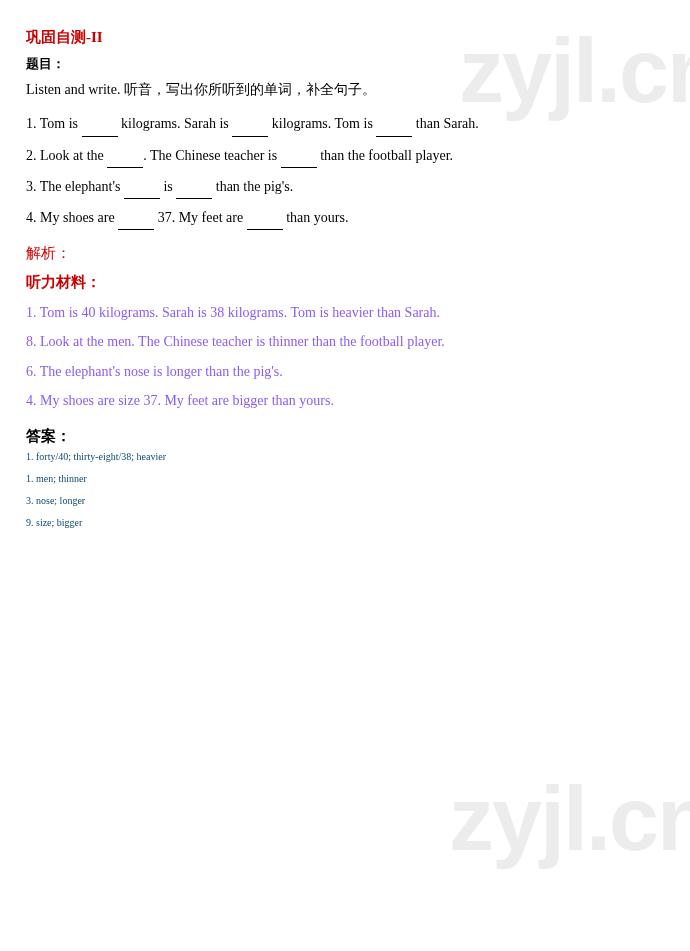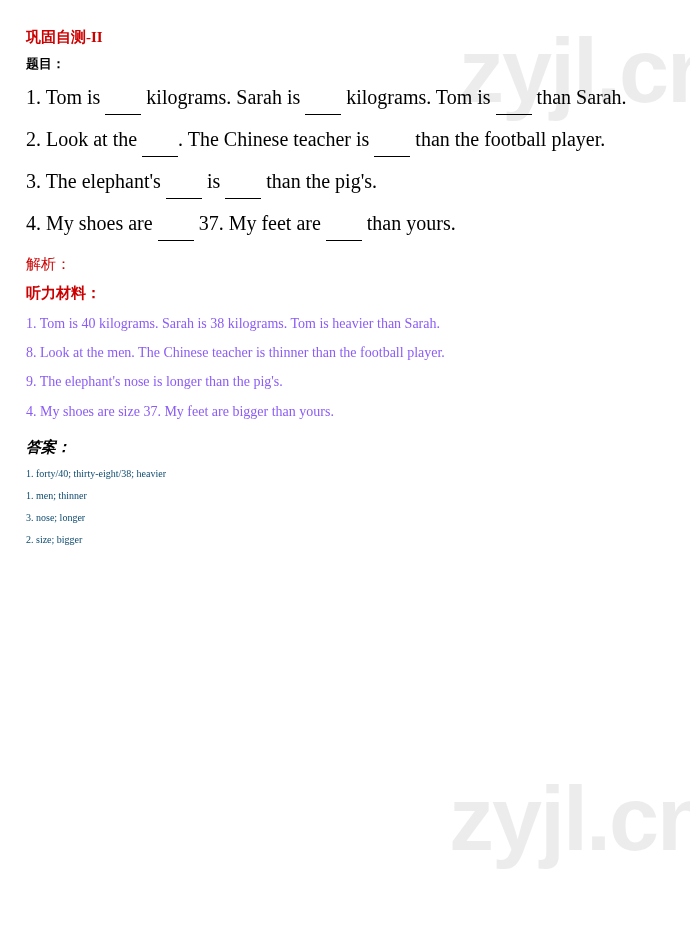--- a/index.html
+++ b/index.html
@@ -78,21 +78,21 @@
       margin-bottom: 10px;
       line-height: 1.6;
     }
 
     .question-block {
       margin-bottom: 6px;
     }
 
     .question-text {
       color: #000000;
-      font-size: 20px;
+      font-size: 14px;
       line-height: 1.8;
     }
 
     .blank {
       display: inline-block;
       border-bottom: 1px solid #000;
       min-width: 36px;
       height: 16px;
       vertical-align: bottom;
     }
@@ -117,22 +117,21 @@
     }
 
     .answer-section {
       margin-top: 14px;
     }
 
     .answer-title {
       color: #000000;
       font-size: 15px;
       font-weight: bold;
-      margin-bottom: 8px;
-      font-style: italic;
+      margin-bottom: 2px;
     }
 
     .answer-item {
       color: #0c4a6e;
       font-size: 10px;
       line-height: 1.8;
       margin-bottom: 4px;
     }
 
     .red-label {
@@ -154,20 +153,21 @@
 </div>
 
 <div class="page-container">
 
   <div class="section-title">巩固自测-II</div>
 
   <div class="label">
     <span class="black-label">题目：</span>
   </div>
 
+  <div class="instruction">Listen and write. 听音，写出你所听到的单词，补全句子。</div>
 
   <div class="question-block">
     <span class="question-text">1. Tom is <span class="blank"></span> kilograms. Sarah is <span class="blank"></span> kilograms. Tom is <span class="blank"></span> than Sarah.</span>
   </div>
 
   <div class="question-block">
     <span class="question-text">2. Look at the <span class="blank"></span>. The Chinese teacher is <span class="blank"></span> than the football player.</span>
   </div>
 
   <div class="question-block">
@@ -179,26 +179,26 @@
   </div>
 
   <div class="analysis-section">
     <div class="red-label" style="font-size:15px; margin-bottom:8px;">解析：</div>
   </div>
 
   <div class="listening-material-title">听力材料：</div>
 
   <div class="listening-item">1. Tom is 40 kilograms. Sarah is 38 kilograms. Tom is heavier than Sarah.</div>
   <div class="listening-item">8. Look at the men. The Chinese teacher is thinner than the football player.</div>
-  <div class="listening-item">9. The elephant's nose is longer than the pig's.</div>
+  <div class="listening-item">6. The elephant's nose is longer than the pig's.</div>
   <div class="listening-item">4. My shoes are size 37. My feet are bigger than yours.</div>
 
   <div class="answer-section">
     <div class="answer-title">
       <span class="black-label">答案：</span>
     </div>
     <div class="answer-item">1. forty/40; thirty-eight/38; heavier</div>
     <div class="answer-item">1. men; thinner</div>
     <div class="answer-item">3. nose; longer</div>
-    <div class="answer-item">2. size; bigger</div>
+    <div class="answer-item">9. size; bigger</div>
   </div>
 
 </div>
 
 </body></html>

